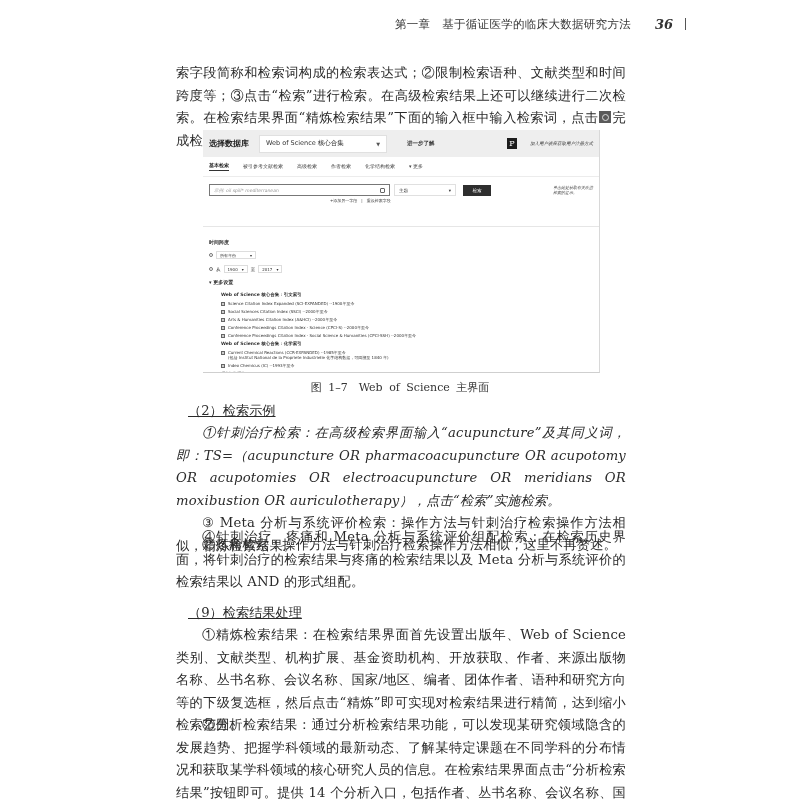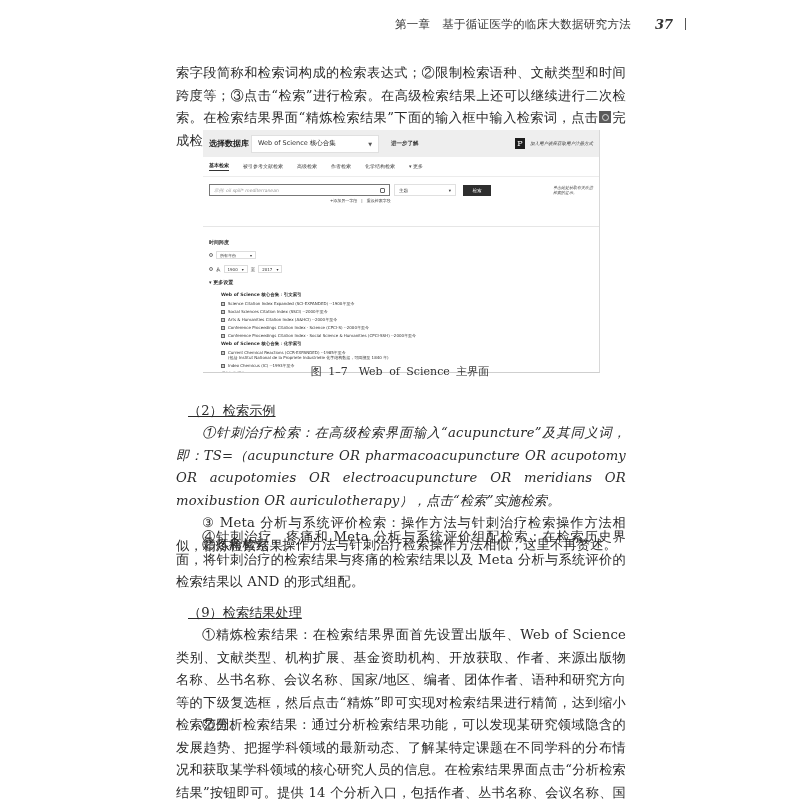--- a/index.html
+++ b/index.html
@@ -32,21 +32,21 @@
     }
 
     
     .figure {
       position: absolute; left: 203px; top: 130px; width: 397px; height: 243px;
       border-right: 1px solid #d8d8d8; border-bottom: 1px solid #cfcfcf;
       font-family: "DejaVu Sans", "Liberation Sans", sans-serif; color: #333;
       background: #fff; overflow: hidden;
     }
     .fig-top {
-      height: 27px; background: #eeeeee; display: flex; align-items: center; padding: 0 6px;
+      height: 27px; background: #eeeeee; display: flex; align-items: center; padding: 0 6px; gap: 8px;
     }
     .fig-top .db-label { font-size: 8px; font-weight: bold; color: #222; width: 40px; }
     .fig-top .db-select {
       margin-left: 2px; width: 128px; height: 17px; background: #fff; border: 1px solid #e0e0e0;
       font-size: 6.5px; display: flex; align-items: center; padding: 8px 6px; justify-content: space-between;
     }
     .fig-top .db-select .caret { font-size: 5px; color: #555; }
     .fig-top .learn { margin-left: 12px; font-size: 5.5px; font-weight: bold; color: #333; }
     .fig-top .p-logo {
       margin-left: auto; width: 10px; height: 11px; background: #1c1c1c; color: #fff;
@@ -89,30 +89,30 @@
       padding: 0 3px; gap: 4px;
     }
     .more-settings { font-weight: bold; font-size: 5px; margin: 3px 0 7px 0; }
     .db-group { padding-left: 12px; }
     .db-group .group-title { font-weight: bold; font-size: 4.5px; margin-bottom: 4px; }
     .db-group .item { display: flex; align-items: flex-start; gap: 3px; margin-bottom: 3px; font-size: 4px; line-height: 5px; }
     .checkbox { width: 4px; height: 4px; border: 0.6px solid #666; background: #ccc; flex: 0 0 auto; margin-top: 0.5px; }
     .update-line { font-style: italic; font-weight: bold; font-size: 4px; margin-top: 3px; padding-left: 12px; }
 
     .caption {
-      position: absolute; top: 364px; left: 0; width: 800px; text-align: center; font-size: 11px; color: #333;
+      position: absolute; top: 380px; left: 0; width: 800px; text-align: center; font-size: 11px; color: #333;
       word-spacing: 3px;
     }
   </style>
 </head>
 <body>
 
 <div class="running-head">
   <span class="title">第一章　基于循证医学的临床大数据研究方法</span>
-  <span class="pageno">37</span>
+  <span class="pageno">36</span>
   <span class="bar"></span>
 </div>
 
 <div class="para" style="top:62px;">
   <span>索字段简称和检索词构成的检索表达式；②限制检索语种、文献类型和时间跨度等；③点击“检索”进行检索。在高级检索结果上还可以继续进行二次检索。在检索结果界面“精炼检索结果”下面的输入框中输入检索词，点击</span><span class="inline-icon"></span><span>完成检索。</span>
 </div>
 
 <div class="figure">
   <div class="fig-top">
     <span class="db-label">选择数据库</span>

